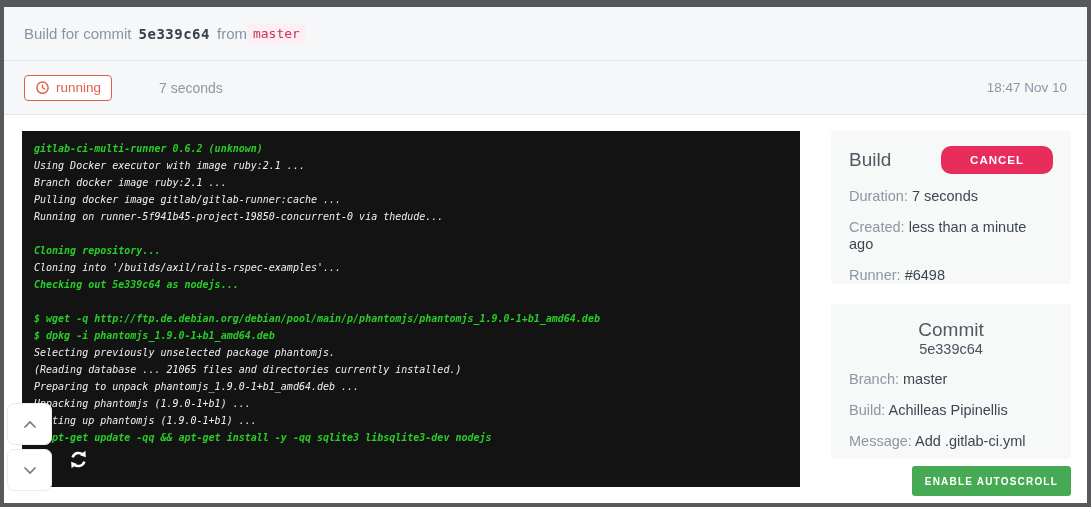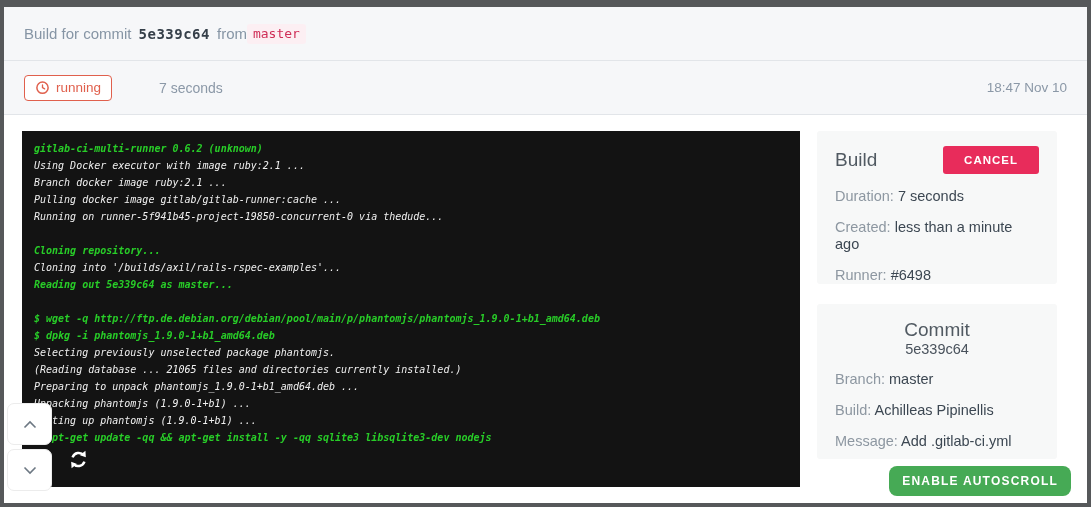--- a/index.html
+++ b/index.html
@@ -87,58 +87,58 @@
     display: flex; align-items: center; justify-content: center;
     cursor: pointer;
     padding: 0;
   }
   .scroll-btn.up { top: 288px; }
   .scroll-btn.down { top: 334px; }
 
   
   .panel {
     position: absolute;
-    right: 30px;
+    right: 16px;
     width: 240px;
     background: #f7f8f8;
     border-radius: 3px;
     padding: 15px 18px;
   }
   .panel.build-panel { top: 16px; height: 153px; }
   .panel.commit-panel { top: 189px; height: 155px; }
   .panel-head { display: flex; align-items: center; justify-content: space-between; }
   .panel-title { font-size: 19px; color: #515a62; }
   .panel-sha { font-size: 14.5px; color: #49525c; text-decoration: none; }
   .cancel-btn {
     background: var(--cancel-color, #e82c5b);
     color: #fff;
     border: none;
-    border-radius: 3px;
+    border-radius: 10px;
     font-family: "Liberation Sans", sans-serif;
     font-size: 11.5px;
     font-weight: bold;
     letter-spacing: 1px;
-    padding: 8px 21px;
+    padding: 8px 29px;
     cursor: pointer;
   }
   .panel-row { margin-top: 14px; font-size: 14.5px; line-height: 17px; }
   .row-label { color: #8d97a1; }
   .row-value { color: #3c4752; }
   .commit-panel .panel-head { margin-bottom: 4px; flex-direction: column; }
 
   .autoscroll-btn {
     position: absolute;
     right: 16px; top: 351px;
     height: 30px;
     background: var(--autoscroll-color, #46aa55);
     color: #fff;
     border: none;
-    border-radius: 8px;
+    border-radius: 3px;
     font-family: "Liberation Sans", sans-serif;
-    font-size: 12px;
+    font-size: 10px;
     font-weight: bold;
     letter-spacing: 1.2px;
     padding: 8px 13px;
     cursor: pointer;
   }
 </style>
 </head>
 <body>
 
 <div class="window">
@@ -169,21 +169,21 @@
     <div class="terminal">
       <div id="tlines">
           <div class="tline green">gitlab-ci-multi-runner 0.6.2 (unknown)</div>
           <div class="tline">Using Docker executor with image ruby:2.1 ...</div>
           <div class="tline">Branch docker image ruby:2.1 ...</div>
           <div class="tline">Pulling docker image gitlab/gitlab-runner:cache ...</div>
           <div class="tline">Running on runner-5f941b45-project-19850-concurrent-0 via thedude...</div>
           <div class="tline"></div>
           <div class="tline green">Cloning repository...</div>
           <div class="tline">Cloning into '/builds/axil/rails-rspec-examples'...</div>
-          <div class="tline green">Reading out 5e339c64 as master...</div>
+          <div class="tline green">Checking out 5e339c64 as nodejs...</div>
           <div class="tline"></div>
           <div class="tline green">$ wget -q http://ftp.de.debian.org/debian/pool/main/p/phantomjs/phantomjs_1.9.0-1+b1_amd64.deb</div>
           <div class="tline green">$ dpkg -i phantomjs_1.9.0-1+b1_amd64.deb</div>
           <div class="tline">Selecting previously unselected package phantomjs.</div>
           <div class="tline">(Reading database ... 21065 files and directories currently installed.)</div>
           <div class="tline">Preparing to unpack phantomjs_1.9.0-1+b1_amd64.deb ...</div>
           <div class="tline">Unpacking phantomjs (1.9.0-1+b1) ...</div>
           <div class="tline">Setting up phantomjs (1.9.0-1+b1) ...</div>
           <div class="tline green">$ apt-get update -qq &amp;&amp; apt-get install -y -qq sqlite3 libsqlite3-dev nodejs</div>
         </div>

